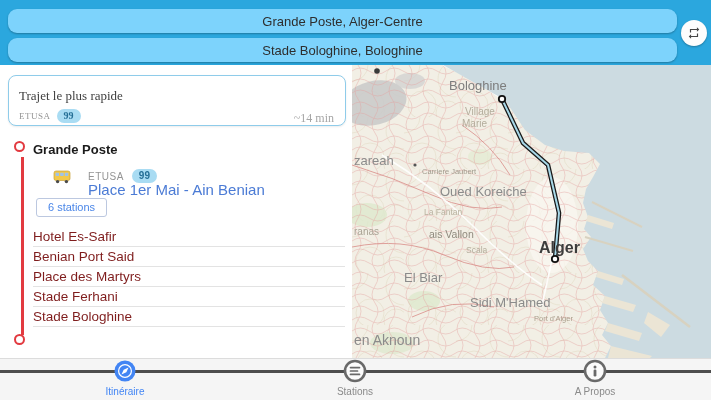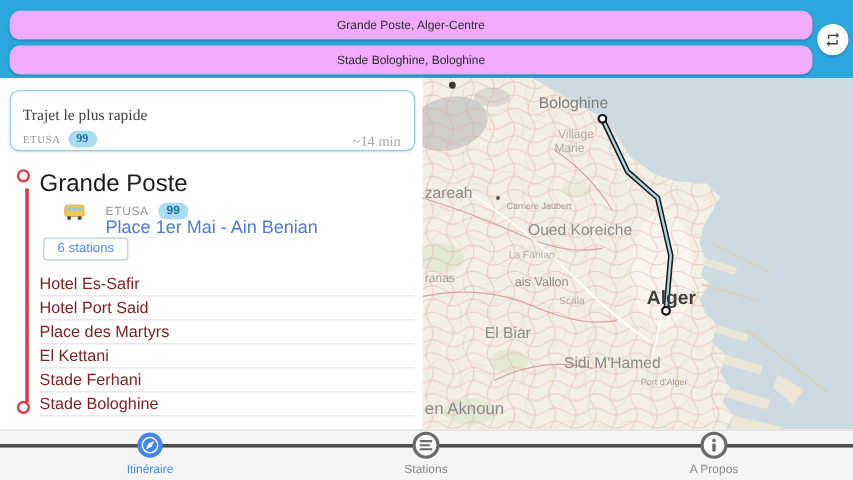--- a/index.html
+++ b/index.html
@@ -5,23 +5,23 @@
   * { margin:0; padding:0; box-sizing:border-box; }
   body { background:#e8e8e8; }
   #app {
     position:relative; width:711px; height:400px; overflow:hidden;
     background:#ffffff; font-family:"Liberation Sans", sans-serif;
     -webkit-font-smoothing:antialiased;
   }
   
   .header { position:absolute; left:0; top:0; width:711px; height:65px; background:#2ba7de; }
   .pill {
-    position:absolute; left:8px; width:669px; height:24px; background:#f0abfc;
+    position:absolute; left:8px; width:669px; height:24px; background:#7dd3fc;
     border-radius:9px; display:flex; align-items:center; justify-content:center;
-    font-size:10px; color:#2e2e2e; box-shadow:0 1px 2px rgba(0,0,0,.28); cursor:pointer;
+    font-size:13px; color:#2e2e2e; box-shadow:0 1px 2px rgba(0,0,0,.28); cursor:pointer;
   }
   .pill.origin { top:9px; }
   .pill.destination { top:38px; }
   .swap-btn {
     position:absolute; left:681px; top:20px; width:26px; height:26px; border-radius:50%;
     background:#fdfdfd; box-shadow:0 1px 2px rgba(0,0,0,.28);
     display:flex; align-items:center; justify-content:center; cursor:pointer;
   }
   
   .panel { position:absolute; left:0; top:65px; width:352px; height:293px; background:#ffffff; }
@@ -37,21 +37,21 @@
     background:#a9dcf3; color:#256f96; font-size:10px; font-weight:bold;
     padding:1px 7px 2px 7px; border-radius:9px; line-height:11px;
   }
   .marker-circle {
     position:absolute; left:14px; width:11px; height:11px; background:#fff;
     border:2.5px solid #e23a40; border-radius:50%;
   }
   .marker-circle.start { top:76px; }
   .marker-circle.end { top:269px; }
   .route-line { position:absolute; left:20.5px; top:92px; width:3px; height:178px; background:#e23a40; }
-  .route-start-name { position:absolute; left:33px; top:77px; font-size:20px; font-weight:normal; color:#1b1b1b; }
+  .route-start-name { position:absolute; left:33px; top:77px; font-size:13px; font-weight:bold; color:#1b1b1b; }
   .bus-icon-wrap { position:absolute; left:53px; top:105px; width:18px; height:14px; }
   .leg-operator { position:absolute; left:88px; top:104px; display:flex; align-items:center; gap:8px; }
   .leg-operator .operator-label { font-size:10px; }
   .leg-line-name { position:absolute; left:88px; top:116px; font-size:15px; color:#4b7bd5; }
   .stations-btn {
     position:absolute; left:36px; top:133px; padding:2px 11px 3px 11px; background:#fff;
     border:1px solid #bcc8e0; border-radius:3px; font-size:11px; color:#4a86e8; cursor:pointer;
   }
   .station-list { position:absolute; left:33px; top:162px; width:312px; }
   .station-row {
@@ -125,23 +125,22 @@
     <div class="leg-operator">
       <span class="operator-label">ETUSA</span>
       <span class="line-badge">99</span>
     </div>
     <div class="leg-line-name">Place 1er Mai - Ain Benian</div>
 
     <div class="stations-btn">6 stations</div>
 
     <div class="station-list">
       <div class="station-row">Hotel Es-Safir</div>
-      <div class="station-row">Hotel Port Said</div>
+      <div class="station-row">Benian Port Said</div>
       <div class="station-row">Place des Martyrs</div>
-      <div class="station-row">El Kettani</div>
       <div class="station-row">Stade Ferhani</div>
       <div class="station-row">Stade Bologhine</div>
     </div>
   </div>
 
   <div class="map">
     <svg width="359" height="293" viewBox="0 0 359 293">
       <defs>
         <pattern id="contours" width="52" height="52" patternUnits="userSpaceOnUse">
           <g fill="none" stroke="#e4ddc7" stroke-width="0.7" opacity="0.9">

